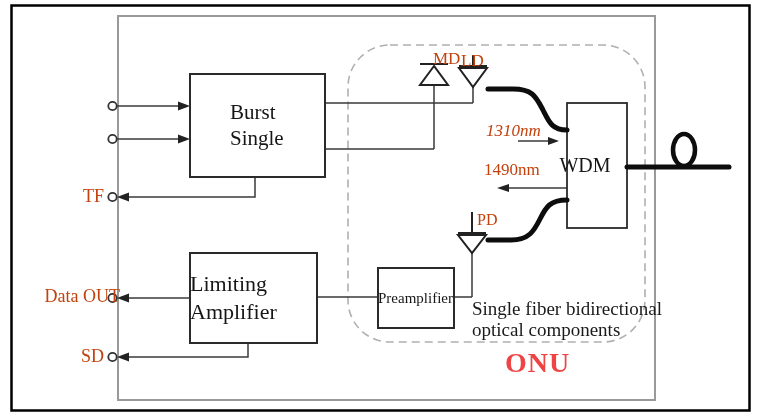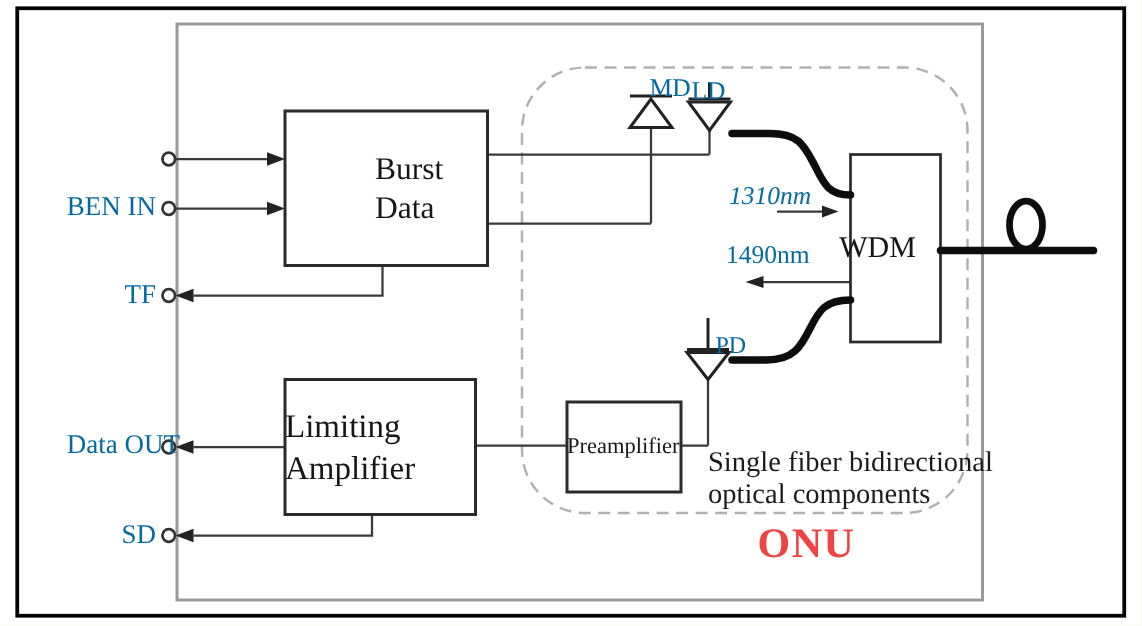--- a/index.html
+++ b/index.html
@@ -6,34 +6,34 @@
   .canvas{
     position:relative;
     width:761px;height:417px;
     background:#ffffff;
     font-family:"Liberation Serif","DejaVu Serif",serif;
     overflow:hidden;
   }
   svg.layer{position:absolute;left:0;top:0;width:761px;height:417px;}
   .lbl{
     position:absolute;
-    color:#0369a1;
+    color:#c2410c;
     white-space:nowrap;
     line-height:1.1;
   }
   .lbl.right{text-align:right;}
   .port{font-size:18px;}
   .diode-lbl{font-size:17px;}
   .wave-lbl{font-size:17px;}
   .block-text{
     position:absolute;
     display:flex;flex-direction:column;justify-content:center;
     color:#161616;
   }
-  .burst-text{left:190px;top:74px;width:135px;height:103px;padding-left:60px;box-sizing:border-box;font-size:21px;line-height:25.5px;}
+  .burst-text{left:190px;top:74px;width:135px;height:103px;padding-left:40px;box-sizing:border-box;font-size:21px;line-height:25.5px;}
   .limit-text{left:190px;top:253px;width:127px;height:90px;padding-left:0;box-sizing:border-box;font-size:22px;line-height:28px;}
   .preamp-text{left:378px;top:268px;width:76px;height:60px;align-items:flex-start;font-size:15px;}
   .wdm-text{left:567px;top:103px;width:36px;height:125px;align-items:center;font-size:20px;}
   .note{font-size:19px;color:#1a1a1a;}
   .onu{font-size:28px;font-weight:bold;letter-spacing:1px;color:#ef4444;}
 </style>
 </head>
 <body>
 
 <div class="canvas">
@@ -103,43 +103,42 @@
     </g>
 
     <g stroke="#0d0d0d" stroke-width="5" fill="none" stroke-linecap="round">
       <path d="M488,89 L513,89 C533,89 536,97 543,110 C549,122 552,130 567,130"></path>
       <path d="M567,200 C550,200 546,207 540,219 C534,231 529,240 511,240 L488,240"></path>
       <path d="M627,167 H729"></path>
       <ellipse cx="684" cy="150" rx="11" ry="16" stroke-width="4.5"></ellipse>
     </g>
   </svg>
 
-  <div class="lbl port right" style="left:30px;top:128px;width:74px;">BEN IN</div>
   <div class="lbl port right" style="left:30px;top:187px;width:74px;">TF</div>
   <div class="lbl port right" style="left:14px;top:287px;width:106px;">Data OUT</div>
   <div class="lbl port right" style="left:30px;top:347px;width:74px;">SD</div>
 
   <div class="block-text burst-text">
     <div>Burst</div>
-    <div>Data</div>
+    <div>Single</div>
   </div>
   <div class="block-text limit-text">
     <div>Limiting</div>
     <div>Amplifier</div>
   </div>
   <div class="block-text preamp-text">
     <div>Preamplifier</div>
   </div>
   <div class="block-text wdm-text">
     <div>WDM</div>
   </div>
 
   <div class="lbl diode-lbl" style="left:433px;top:50px;">MD</div>
   <div class="lbl diode-lbl" style="left:461px;top:52px;">LD</div>
-  <div class="lbl diode-lbl" style="left:477px;top:211px;font-size:16px;margin-top:11px;">PD</div>
+  <div class="lbl diode-lbl" style="left:477px;top:211px;font-size:16px;">PD</div>
 
   <div class="lbl wave-lbl" style="left:486px;top:122px;font-style:italic;">1310nm</div>
   <div class="lbl wave-lbl" style="left:484px;top:161px;">1490nm</div>
 
   <div class="lbl note" style="left:472px;top:299px;">Single fiber bidirectional</div>
   <div class="lbl note" style="left:472px;top:320px;">optical components</div>
   <div class="lbl onu" style="left:505px;top:348px;">ONU</div>
 
 </div>
 

